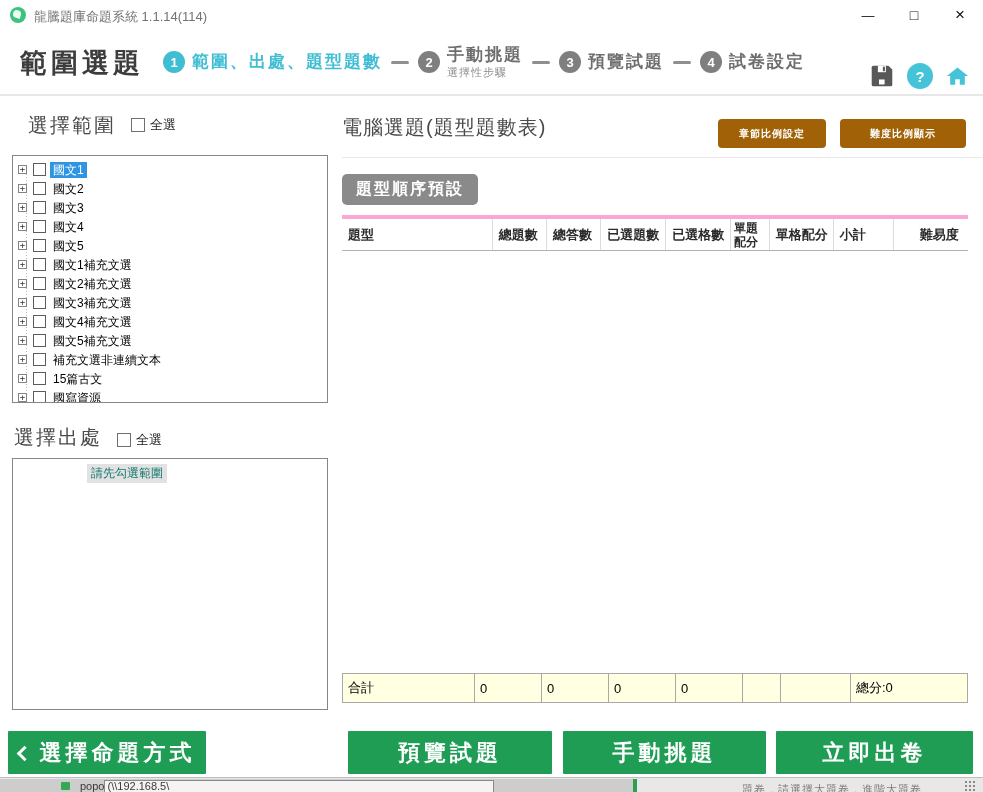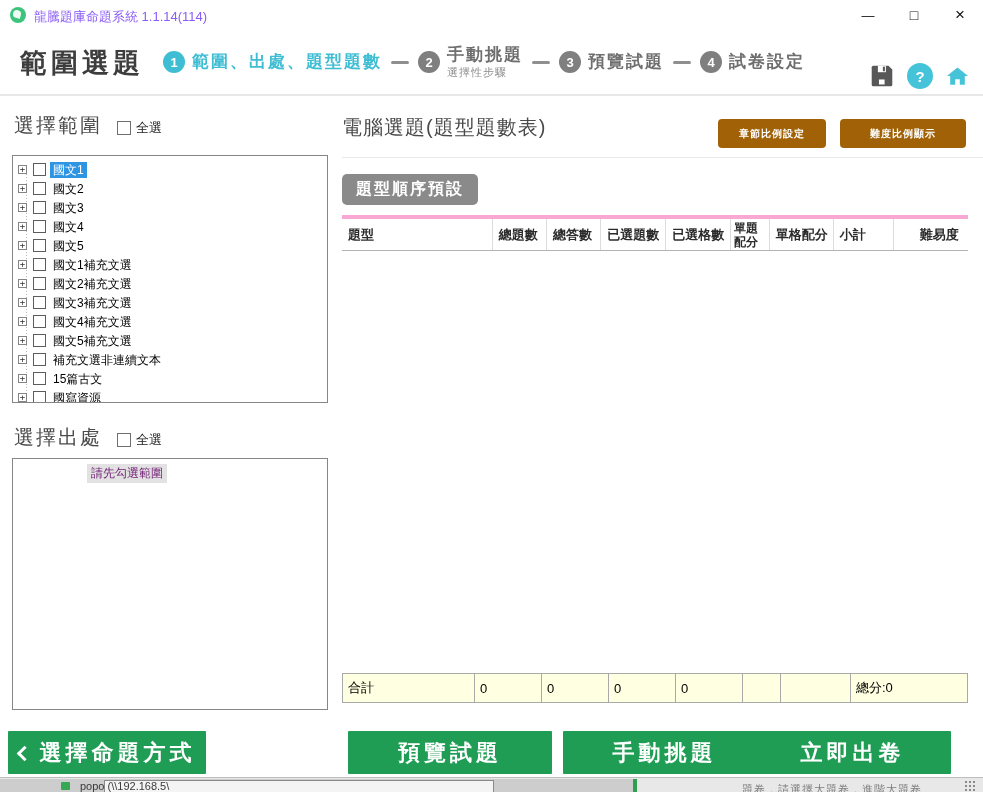--- a/index.html
+++ b/index.html
@@ -10,21 +10,21 @@
     background: #fff;
     overflow: hidden;
     color: #222;
   }
   
   .titlebar { position: absolute; top:0; left:0; width:983px; height:30px; background:#fff; }
   .app-icon { position:absolute; left:10px; top:7px; width:16px; height:16px; border-radius:50%;
     background:#3cc47c; }
   .app-icon::after { content:""; position:absolute; left:3px; top:3px; width:8px; height:8px;
     border-radius:50% 50% 0 50%; background:rgba(255,255,255,.92); transform:rotate(15deg); }
-  .app-title { position:absolute; left:34px; top:8px; font-size:13px; color:#8b5cf6; }
+  .app-title { position:absolute; left:34px; top:8px; font-size:13px; color:#737373; }
   .win-controls { position:absolute; right:0; top:0; height:30px; display:flex; }
   .win-btn { width:46px; height:30px; display:flex; align-items:center; justify-content:center;
     font-size:13px; color:#111; background:transparent; border:none; cursor:default; }
   .win-btn.close { font-size:17px; }
   .win-btn.max { font-size:14px; }
   
   .header { position:absolute; top:30px; left:0; width:983px; height:66px; background:#fff;
     border-bottom:2px solid #e7e7e7; }
   .page-title { position:absolute; left:20px; top:15px; font-size:27px; font-weight:600;
     color:#3d3d3d; letter-spacing:4px; }
@@ -38,36 +38,36 @@
   .step.active .step-label { color:#3fbdd3; }
   .step-dash { width:18px; height:3px; background:#8f8f8f; border-radius:2px; }
   .header-icons { position:absolute; right:13px; top:33px; display:flex; gap:12px; align-items:center; }
   .icon-help { width:26px; height:26px; border-radius:50%; background:#45c3d8; color:#fff;
     display:flex; align-items:center; justify-content:center; font-size:15px; font-weight:700; }
   
   .sec-head { position:absolute; display:flex; align-items:flex-end; gap:15px; }
   .sec-title { font-size:20px; color:#4a4a4a; letter-spacing:2px; }
   .cb-label { display:flex; align-items:center; gap:5px; font-size:13px; color:#222; padding-bottom:2px; }
   .cb { width:14px; height:14px; border:1px solid #6f6f6f; background:#fff; flex:none; }
-  #range-head { left:14px; top:112px; }
+  #range-head { left:28px; top:112px;align-items:center; }
   #source-head { left:14px; top:424px; }
   .tree-box { position:absolute; left:12px; top:155px; width:316px; height:248px;
     border:1px solid #868686; background:#fff; padding-top:4px; overflow:hidden; }
   .tree-guide { position:absolute; left:13px; top:12px; height:228px; width:1px;
     background:repeating-linear-gradient(to bottom,#b9b9b9 0 1px,transparent 1px 3px); }
   .tree-row { height:19px; display:flex; align-items:center; padding-left:5px; position:relative; }
   .expander { width:9px; height:9px; border:1px solid #848484; background:#fff; color:#333;
     font-size:9px; line-height:7px; text-align:center; flex:none; margin-right:6px; z-index:1;
     font-family:"DejaVu Sans Mono", monospace; }
   .tree-cb { width:13px; height:13px; border:1px solid #5c5c5c; background:#fff; flex:none; margin-right:4px; }
   .tree-label { font-size:12px; color:#000; padding:1px 3px; line-height:14px; white-space:nowrap; }
   .tree-row.selected .tree-label { background:#2e95e2; color:#fff; }
   .source-box { position:absolute; left:12px; top:458px; width:316px; height:252px;
     border:1px solid #868686; background:#fff; }
-  .placeholder { position:absolute; left:74px; top:5px; background:#e2e2e2; color:#701a75;
+  .placeholder { position:absolute; left:74px; top:5px; background:#e2e2e2; color:#0f766e;
     font-size:12px; padding:1px 4px; }
   
   .right-title { position:absolute; left:342px; top:114px; font-size:20px; color:#4a4a4a; letter-spacing:1px; }
   .btn-green { background:#a16207; color:#fff; border:none; border-radius:4px;
     font-size:10px; font-weight:700; letter-spacing:1px; cursor:default;
     font-family:"Liberation Sans","DejaVu Sans",sans-serif; }
   #btn-chapter { position:absolute; left:718px; top:119px; width:108px; height:29px; }
   #btn-difficulty { position:absolute; left:840px; top:119px; width:126px; height:29px; }
   .right-divider { position:absolute; left:342px; top:157px; width:641px; height:1px; background:#e9e9e9; }
   #btn-type-order { position:absolute; left:342px; top:174px; height:31px; padding:0 14px;
@@ -91,21 +91,21 @@
   
   .bottom-btn { position:absolute; top:731px; height:43px; background:#1f9d55; color:#fff;
     border:none; border-radius:1px; font-size:22px; font-weight:700; letter-spacing:4px;
     display:flex; align-items:center; justify-content:center; cursor:default;
     font-family:"Liberation Sans","DejaVu Sans",sans-serif; }
   #btn-back { left:8px; width:198px; gap:10px; }
   .chevron-left { width:11px; height:11px; border-left:3px solid #fff; border-bottom:3px solid #fff;
     transform:rotate(45deg); flex:none; margin-top:1px; }
   #btn-preview { left:348px; width:204px; }
   #btn-manual  { left:563px; width:203px; }
-  #btn-generate{ left:754px; width:197px; }
+  #btn-generate{ left:776px; width:197px; }
   
   .bg-strip { position:absolute; left:0; top:777px; width:983px; height:15px;
     background:#e8e8e8; border-top:1px solid #bdbdbd; overflow:hidden; }
   .strip-left-bar { position:absolute; left:0; top:1px; width:633px; height:14px; background:#cdcdcd; }
   .strip-inner-box { position:absolute; left:104px; top:2px; width:390px; height:16px;
     background:#f4f4f4; border:1px solid #8a8a8a; }
   .strip-drive-icon { position:absolute; left:61px; top:4px; width:9px; height:8px;
     background:#34a853; border-radius:1px; }
   .strip-item-text { position:absolute; left:80px; top:2px; font-size:11px; color:#3a3a3a;
     white-space:nowrap; }

